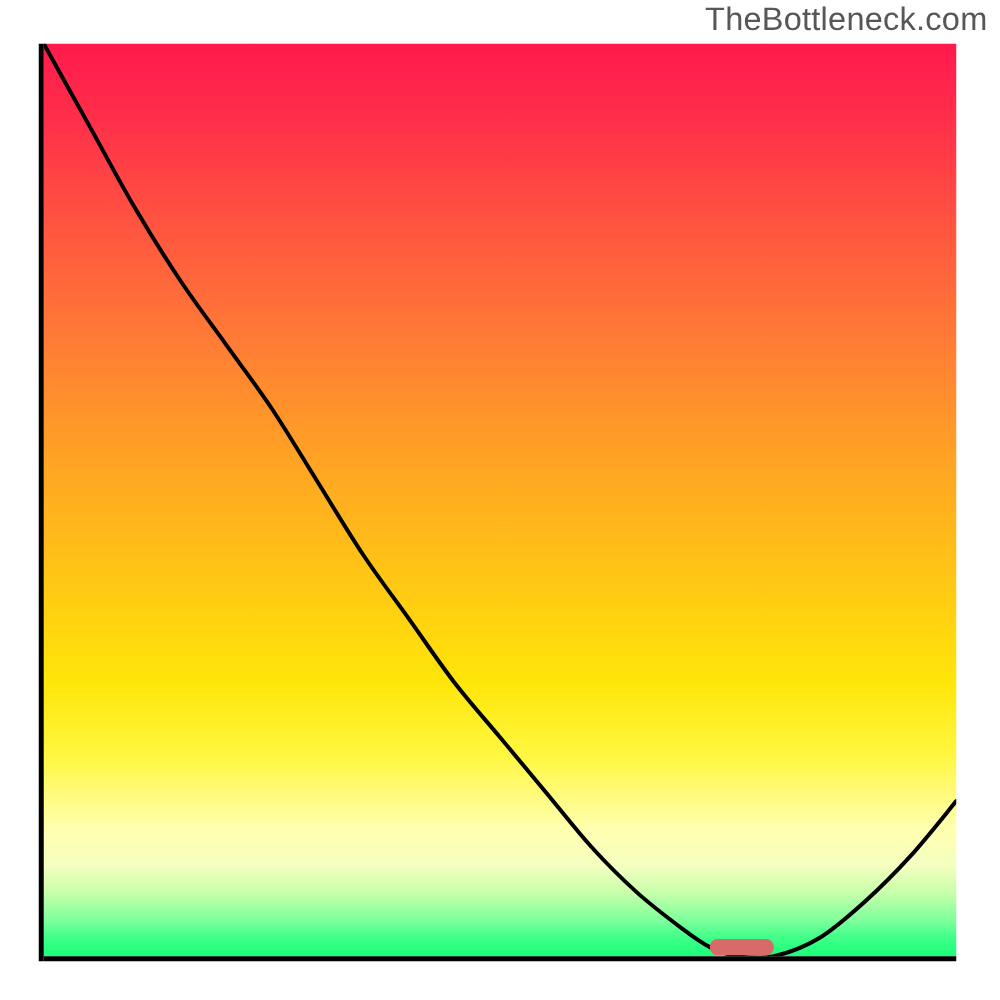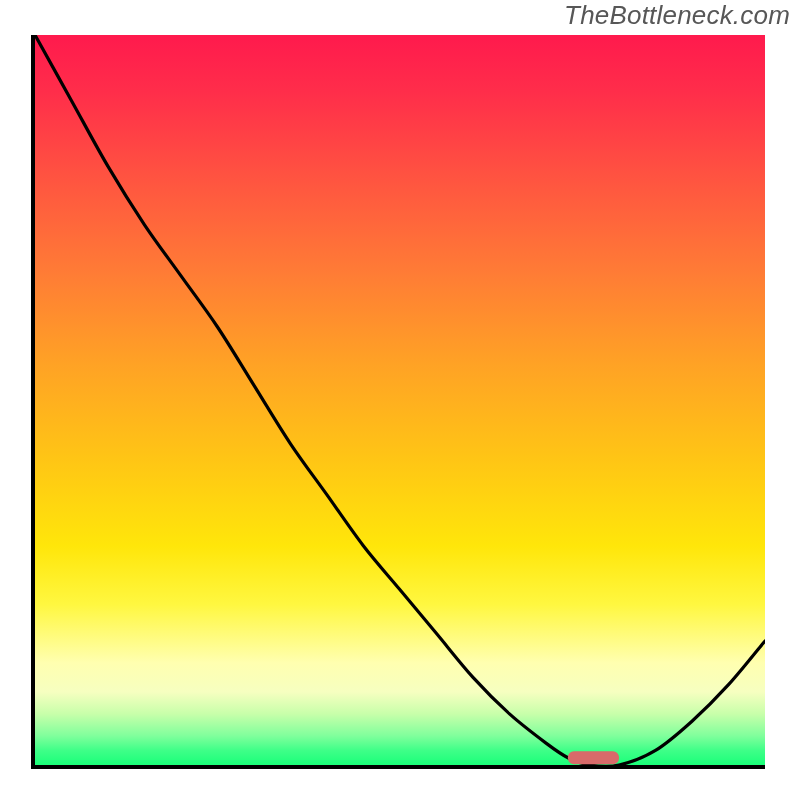--- a/index.html
+++ b/index.html
@@ -8,21 +8,20 @@
     width: 800px;
     height: 800px;
     background: #ffffff;
     font-family: Arial, Helvetica, sans-serif;
     overflow: hidden;
   }
   .container {
     position: relative;
     width: 800px;
     height: 800px;
-    font-style: italic;
   }
   .watermark {
     position: absolute;
     top: 0px;
     right: 10px;
     font-size: 26px;
     color: #575757;
     letter-spacing: 0.2px;
     font-weight: 400;
     z-index: 10;

